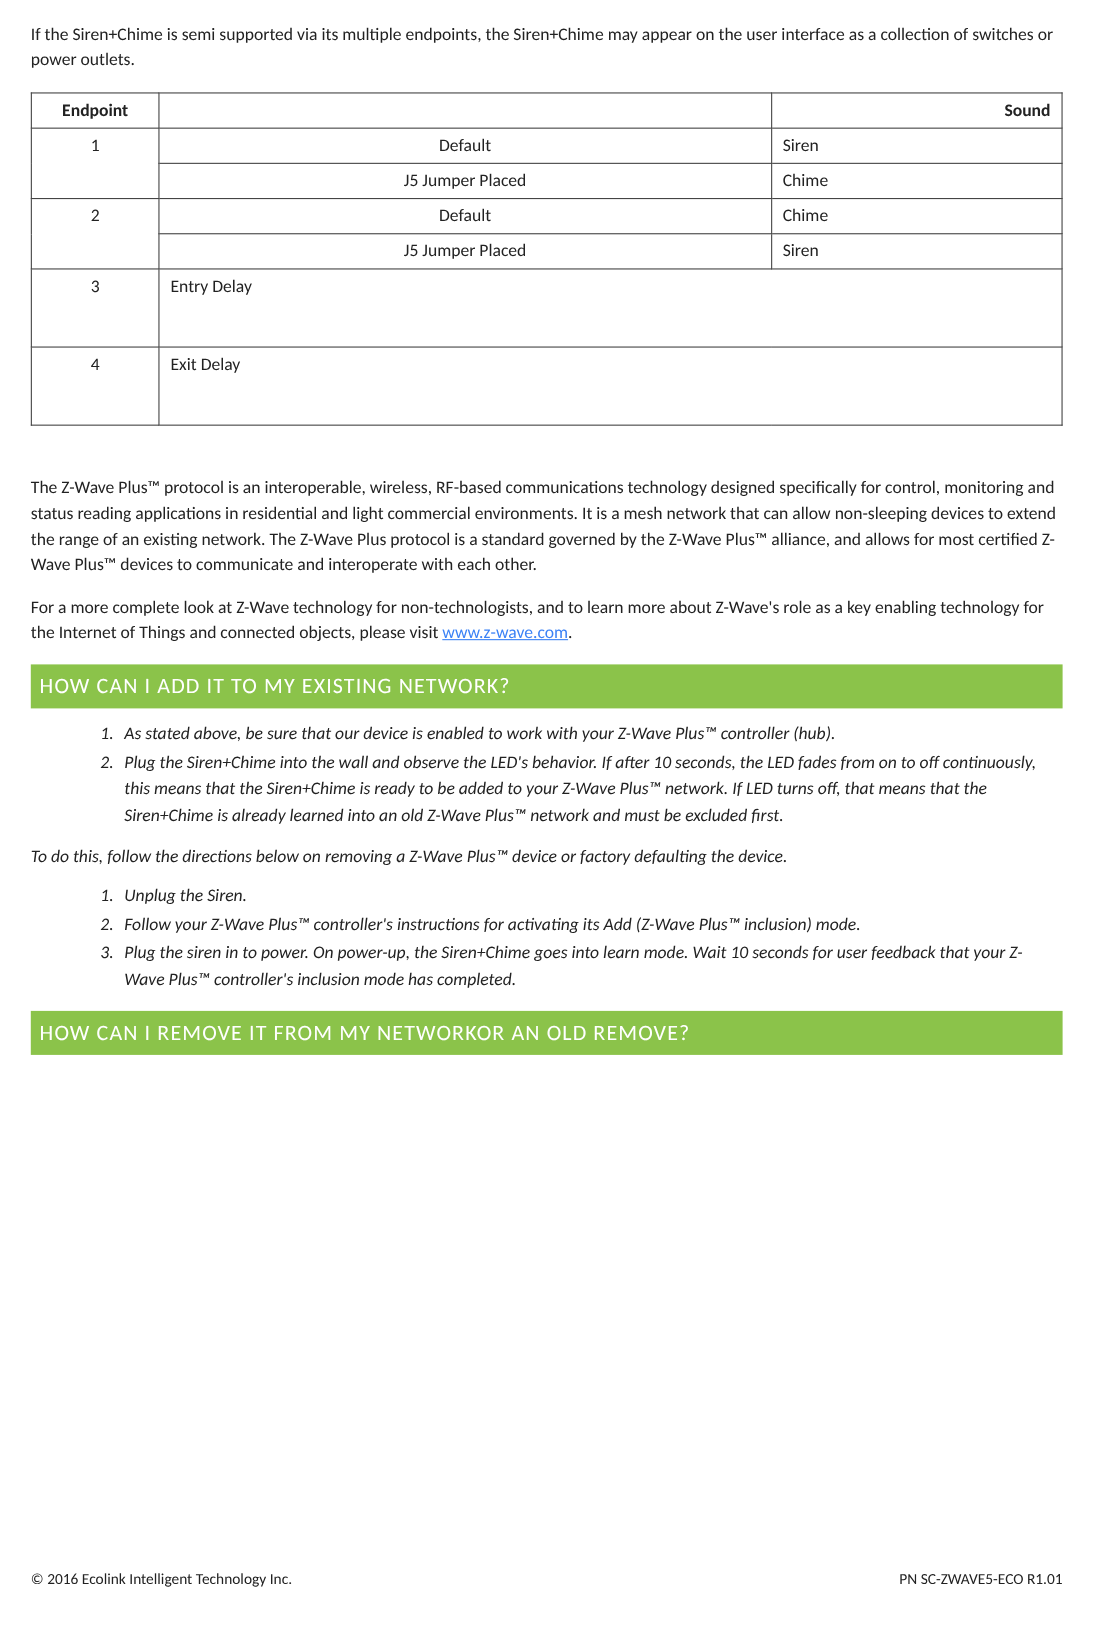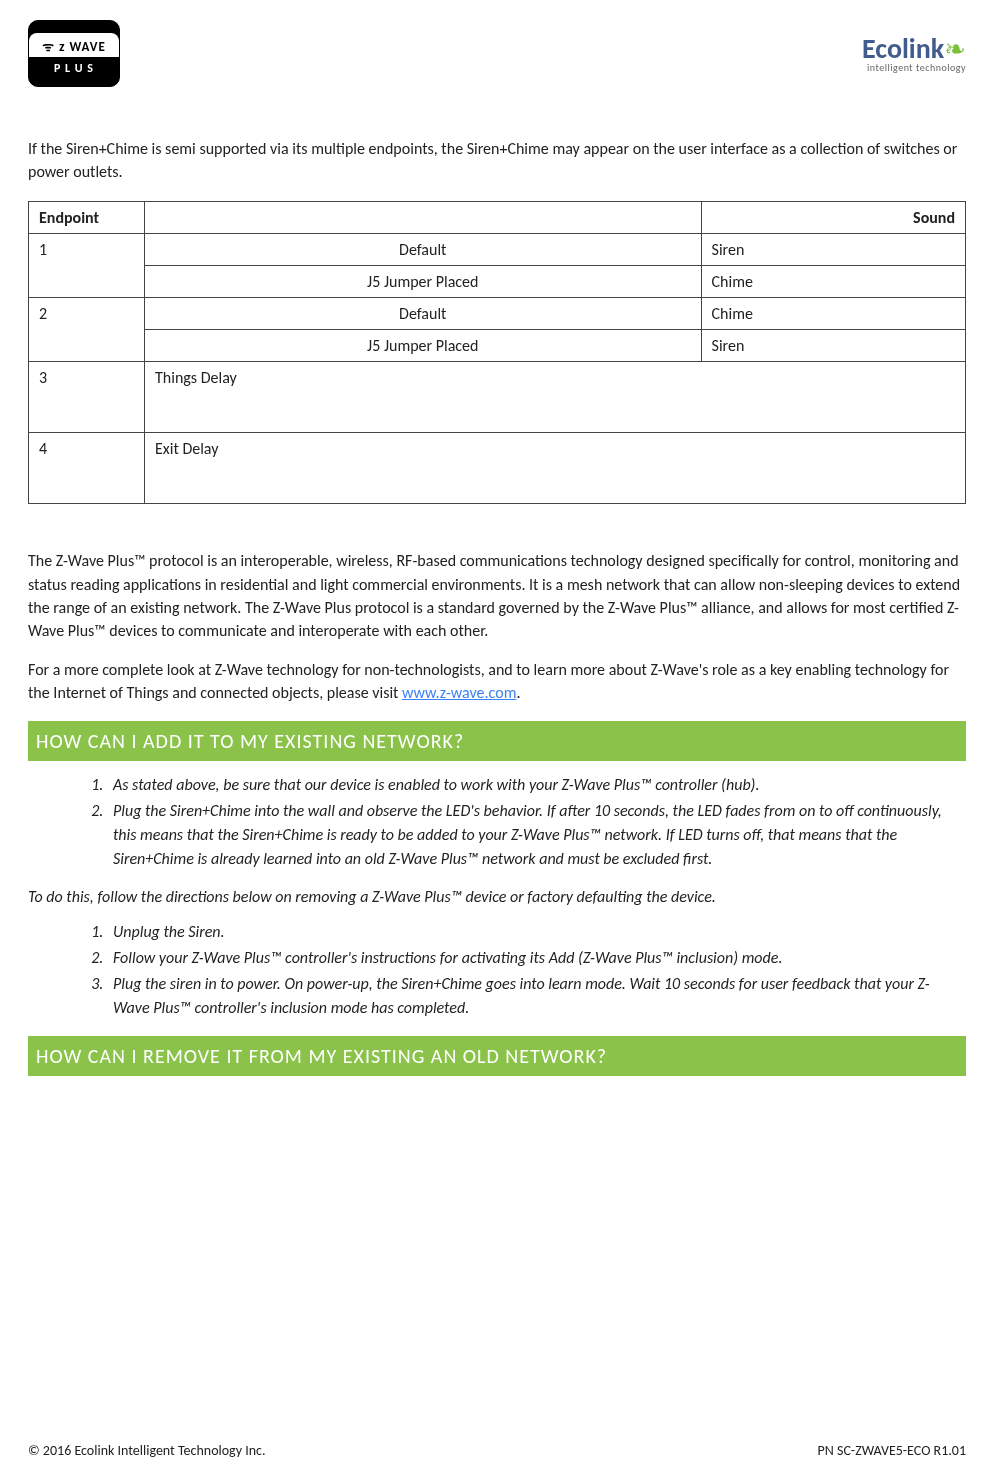--- a/index.html
+++ b/index.html
@@ -83,21 +83,21 @@
   table.endpoints td {
     border: 1px solid #444;
     padding: 6px 10px;
     font-size: 16px;
     vertical-align: top;
   }
   table.endpoints th {
     font-weight: bold;
     text-align: center;
   }
-  table.endpoints .col-ep { width: 95px; text-align: left; }
+  table.endpoints .col-ep { width: 95px; text-align: center; }
   table.endpoints .col-cond { text-align: center; }
   table.endpoints .col-sound { }
   table.endpoints .merged { height: 58px; }
   .section-bar {
     background: #8bc34a;
     color: #fff;
     font-size: 20px;
     letter-spacing: 1px;
     padding: 8px 8px;
     margin: 0 0 12px 0;
@@ -118,44 +118,34 @@
     margin: 0 0 16px 0;
     padding-left: 55px;
   }
   ol.steps li { margin-bottom: 2px; padding-left: 6px; margin-left: 24px; }
   .transition {
     font-style: italic;
     margin: 0 0 14px 0;
   }
   .footer {
     position: absolute;
-    bottom: 20px;
+    bottom: 35px;
     left: 28px;
     right: 28px;
     display: flex;
     justify-content: space-between;
     font-size: 14px;
     color: #222;
   }
 </style>
 </head>
 <body>
 
 <div class="page">
 
-  <div class="header-row">
-    <div class="zwave-badge">
-      <div class="top">ᯤ ᴢ WAVE</div>
-      <div class="bottom">P L U S</div>
-    </div>
-    <div class="ecolink-logo">
-      <span class="brand">Ecolink</span><span class="leaf">❧</span>
-      <span class="tag">intelligent technology</span>
-    </div>
-  </div>
 
   <p class="intro">If the Siren+Chime is semi supported via its multiple endpoints, the Siren+Chime may appear on the user interface as a collection of switches or power outlets.</p>
 
   <table class="endpoints">
     <thead>
       <tr>
         <th class="col-ep">Endpoint</th>
         <th class="col-cond"></th>
         <th class="col-sound" style="text-align:right;">Sound</th>
       </tr>
@@ -174,21 +164,21 @@
         <td class="col-ep" rowspan="2">2</td>
         <td class="col-cond">Default</td>
         <td class="col-sound">Chime</td>
       </tr>
       <tr>
         <td class="col-cond">J5 Jumper Placed</td>
         <td class="col-sound">Siren</td>
       </tr>
       <tr>
         <td class="col-ep merged">3</td>
-        <td class="col-sound merged" colspan="2">Things Delay</td>
+        <td class="col-sound merged" colspan="2">Entry Delay</td>
       </tr>
       <tr>
         <td class="col-ep merged">4</td>
         <td class="col-sound merged" colspan="2">Exit Delay</td>
       </tr>
     </tbody>
   </table>
 
   <p class="body">The Z-Wave Plus™ protocol is an interoperable, wireless, RF-based communications technology designed specifically for control, monitoring and status reading applications in residential and light commercial environments. It is a mesh network that can allow non-sleeping devices to extend the range of an existing network. The Z-Wave Plus protocol is a standard governed by the Z-Wave Plus™ alliance, and allows for most certified Z-Wave Plus™ devices to communicate and interoperate with each other.</p>
   <p class="body">
@@ -200,20 +190,20 @@
     <li>As stated above, be sure that our device is enabled to work with your Z-Wave Plus™ controller (hub).</li>
     <li>Plug the Siren+Chime into the wall and observe the LED's behavior. If after 10 seconds, the LED fades from on to off continuously, this means that the Siren+Chime is ready to be added to your  Z-Wave Plus™ network. If LED turns off, that means that the Siren+Chime is already learned into an old  Z-Wave Plus™ network and must be excluded first.</li>
   </ol>
   <p class="transition">To do this, follow the directions below on removing a Z-Wave Plus™ device or factory defaulting the device.</p>
   <ol class="steps">
     <li> Unplug the Siren.</li>
     <li>Follow your Z-Wave Plus™ controller's instructions for activating its Add (Z-Wave Plus™ inclusion) mode.</li>
     <li>Plug the siren in to power. On power-up, the Siren+Chime goes into learn mode. Wait 10 seconds for user feedback that your Z-Wave Plus™ controller's inclusion mode has completed.</li>
   </ol>
 
-  <h2 class="section-bar">HOW CAN I REMOVE IT FROM MY EXISTING AN OLD NETWORK?</h2>
+  <h2 class="section-bar">HOW CAN I REMOVE IT FROM MY NETWORKOR AN OLD REMOVE?</h2>
 
   <div class="footer">
     <span>© 2016 Ecolink Intelligent Technology Inc.</span>
     <span>PN SC-ZWAVE5-ECO R1.01</span>
   </div>
 
 </div>
 
 </body></html>

